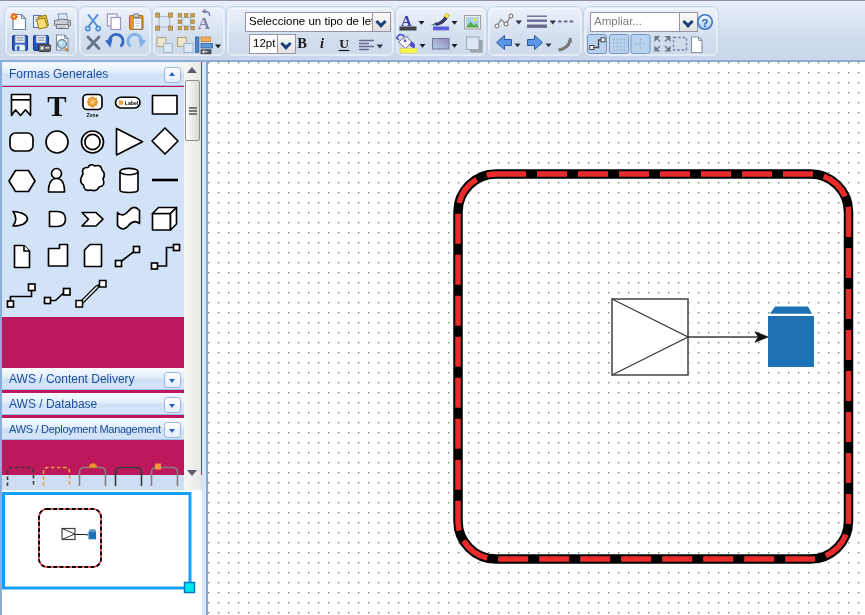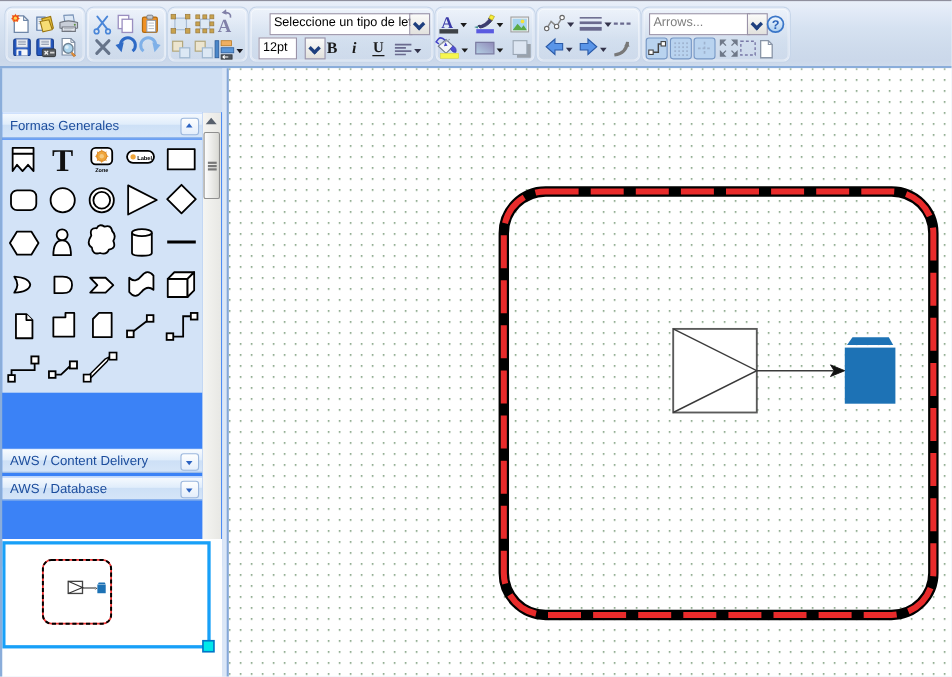--- a/index.html
+++ b/index.html
@@ -15,21 +15,21 @@
 #tbline{position:absolute;left:0;top:60px;width:865px;height:2px;background:#8aadda;}
 
 .combo{position:absolute;background:#fff;border:1px solid #9a93a8;
 font-size:11.5px;color:#000;overflow:hidden;white-space:nowrap;line-height:17px;padding-left:3px;}
 .ddbtn{position:absolute;background:linear-gradient(#fbfbfa,#f0f0ed 45%,#e2e1dd);
 border:1px solid #9a93a8;}
 .ddbtn:after{content:"";position:absolute;left:50%;top:50%;width:5px;height:5px;
 margin:-4.5px 0 0 -4.5px;border-right:3px solid #1e3f7e;border-bottom:3px solid #1e3f7e;
 transform:rotate(45deg);}
 
-#sidebar{position:absolute;left:0;top:62px;width:202px;height:413px;background:#3b82f6;margin-top:40px;}
+#sidebar{position:absolute;left:0;top:62px;width:202px;height:413px;background:#be185d;}
 .acchead{position:absolute;left:2px;width:182px;height:22px;white-space:nowrap;
 background:linear-gradient(#f6fafe,#e0edfb 45%,#cde0f6 50%,#d5e5f8);
 border-top:1px solid #f7fbff;border-bottom:1px solid #9cbce6;
 color:#1b4c9c;font-size:12px;line-height:21px;padding-left:7px;box-sizing:border-box;}
 .accbtn{position:absolute;right:3px;top:3px;width:15px;height:14px;background:linear-gradient(#fdfefe,#e4eefb);
 border:1px solid #9db8dd;border-radius:3px;}
 .accbtn:after{content:"";position:absolute;left:50%;top:50%;}
 .accbtn.dn:after{margin:-1.5px 0 0 -3.5px;border:3.5px solid transparent;border-top:4.5px solid #2b62c1;}
 .accbtn.up:after{margin:-6px 0 0 -3.5px;border:3.5px solid transparent;border-bottom:4.5px solid #2b62c1;}
 #shapes{position:absolute;left:2px;top:25px;width:182px;height:230px;background:#d3e3f7;}
@@ -54,23 +54,23 @@
   <div id="toolbar">
     <div class="tgroup" style="left:5px;width:70px"></div>
     <div class="tgroup" style="left:79px;width:70px"></div>
     <div class="tgroup" style="left:153px;width:70px"></div>
     <div class="tgroup" style="left:227px;width:165px"></div>
     <div class="tgroup" style="left:396px;width:88px"></div>
     <div class="tgroup" style="left:488px;width:92px"></div>
     <div class="tgroup" style="left:584px;width:132px"></div>
     <div class="combo" style="left:245px;top:11px;width:125px;height:18px">Seleccione un tipo de letra</div>
     <div class="ddbtn" style="left:372px;top:11px;width:17px;height:18px"></div>
-    <div class="combo" style="left:235px;top:33px;width:30px;height:18px">12pt</div>
+    <div class="combo" style="left:249px;top:33px;width:30px;height:18px">12pt</div>
     <div class="ddbtn" style="left:277px;top:33px;width:17px;height:18px"></div>
-    <div class="combo" style="left:590px;top:11px;width:87px;height:18px;color:#7e7e7e">Arrows...</div>
+    <div class="combo" style="left:590px;top:11px;width:87px;height:18px;color:#7e7e7e">Ampliar...</div>
     <div class="ddbtn" style="left:679px;top:11px;width:17px;height:18px"></div>
     <svg id="tbicons" width="865" height="62" viewBox="0 0 865 62">
       <defs>
         <linearGradient id="grad1" x1="0" y1="1" x2="1" y2="0">
           <stop offset="0" stop-color="#b4d2e4"></stop>
             <stop offset="1" stop-color="#9088b8"></stop>
         </linearGradient>
         <linearGradient id="helpg" x1="0" y1="0" x2="0" y2="1">
           <stop offset="0" stop-color="#f3f9ff"></stop>
             <stop offset="1" stop-color="#aacdf0"></stop>
@@ -349,20 +349,21 @@
       <path d="M43.5,424 V410 Q43.5,405.5 48.5,405.5 H64.5 Q69.5,405.5 69.5,410 V424" stroke="#e8a33d" stroke-dasharray="3.5 2.5"></path>
       <path d="M79.5,424 V410 Q79.5,405.5 84.5,405.5 H100.5 Q105.5,405.5 105.5,410 V424" stroke="#808080"></path>
       <path d="M89,405.5 Q89,401.5 93,401.5 Q97,401.5 97,405.5 Z" fill="#f09a36" stroke="#d07818" stroke-width="1"></path>
       <path d="M115.5,424 V410 Q115.5,405.5 120.5,405.5 H136.5 Q141.5,405.5 141.5,410 V424" stroke="#3a3a3a"></path>
       <path d="M151.5,424 V410 Q151.5,405.5 156.5,405.5 H172.5 Q177.5,405.5 177.5,410 V424" stroke="#808080"></path>
       <rect x="155" y="401.5" width="6" height="6" fill="#f09a36" stroke="none"></rect>
     </g>
     </svg>
     <div class="acchead" style="top:331px">AWS / Database<span class="accbtn dn"></span></div>
     <div class="acchead" style="top:306px">AWS / Content Delivery<span class="accbtn dn"></span></div>
+    <div class="acchead" style="top:356px;font-size:11px;letter-spacing:-0.3px">AWS / Deployment Management<span class="accbtn dn"></span></div>
     <div id="sbar">
       <div class="sarr" style="top:5px;border-bottom:6px solid #57606c;border-top:none"></div>
       <div id="sthumb">
           <div style="position:absolute;left:3px;top:26px;width:8px;height:1.5px;background:#787878;box-shadow:0 3px 0 #787878,0 6px 0 #787878"></div>
         </div>
       <div class="sarr" style="top:408px;border-top:6px solid #57606c;border-bottom:none"></div>
     </div>
   </div>
 
   <div id="outline">

